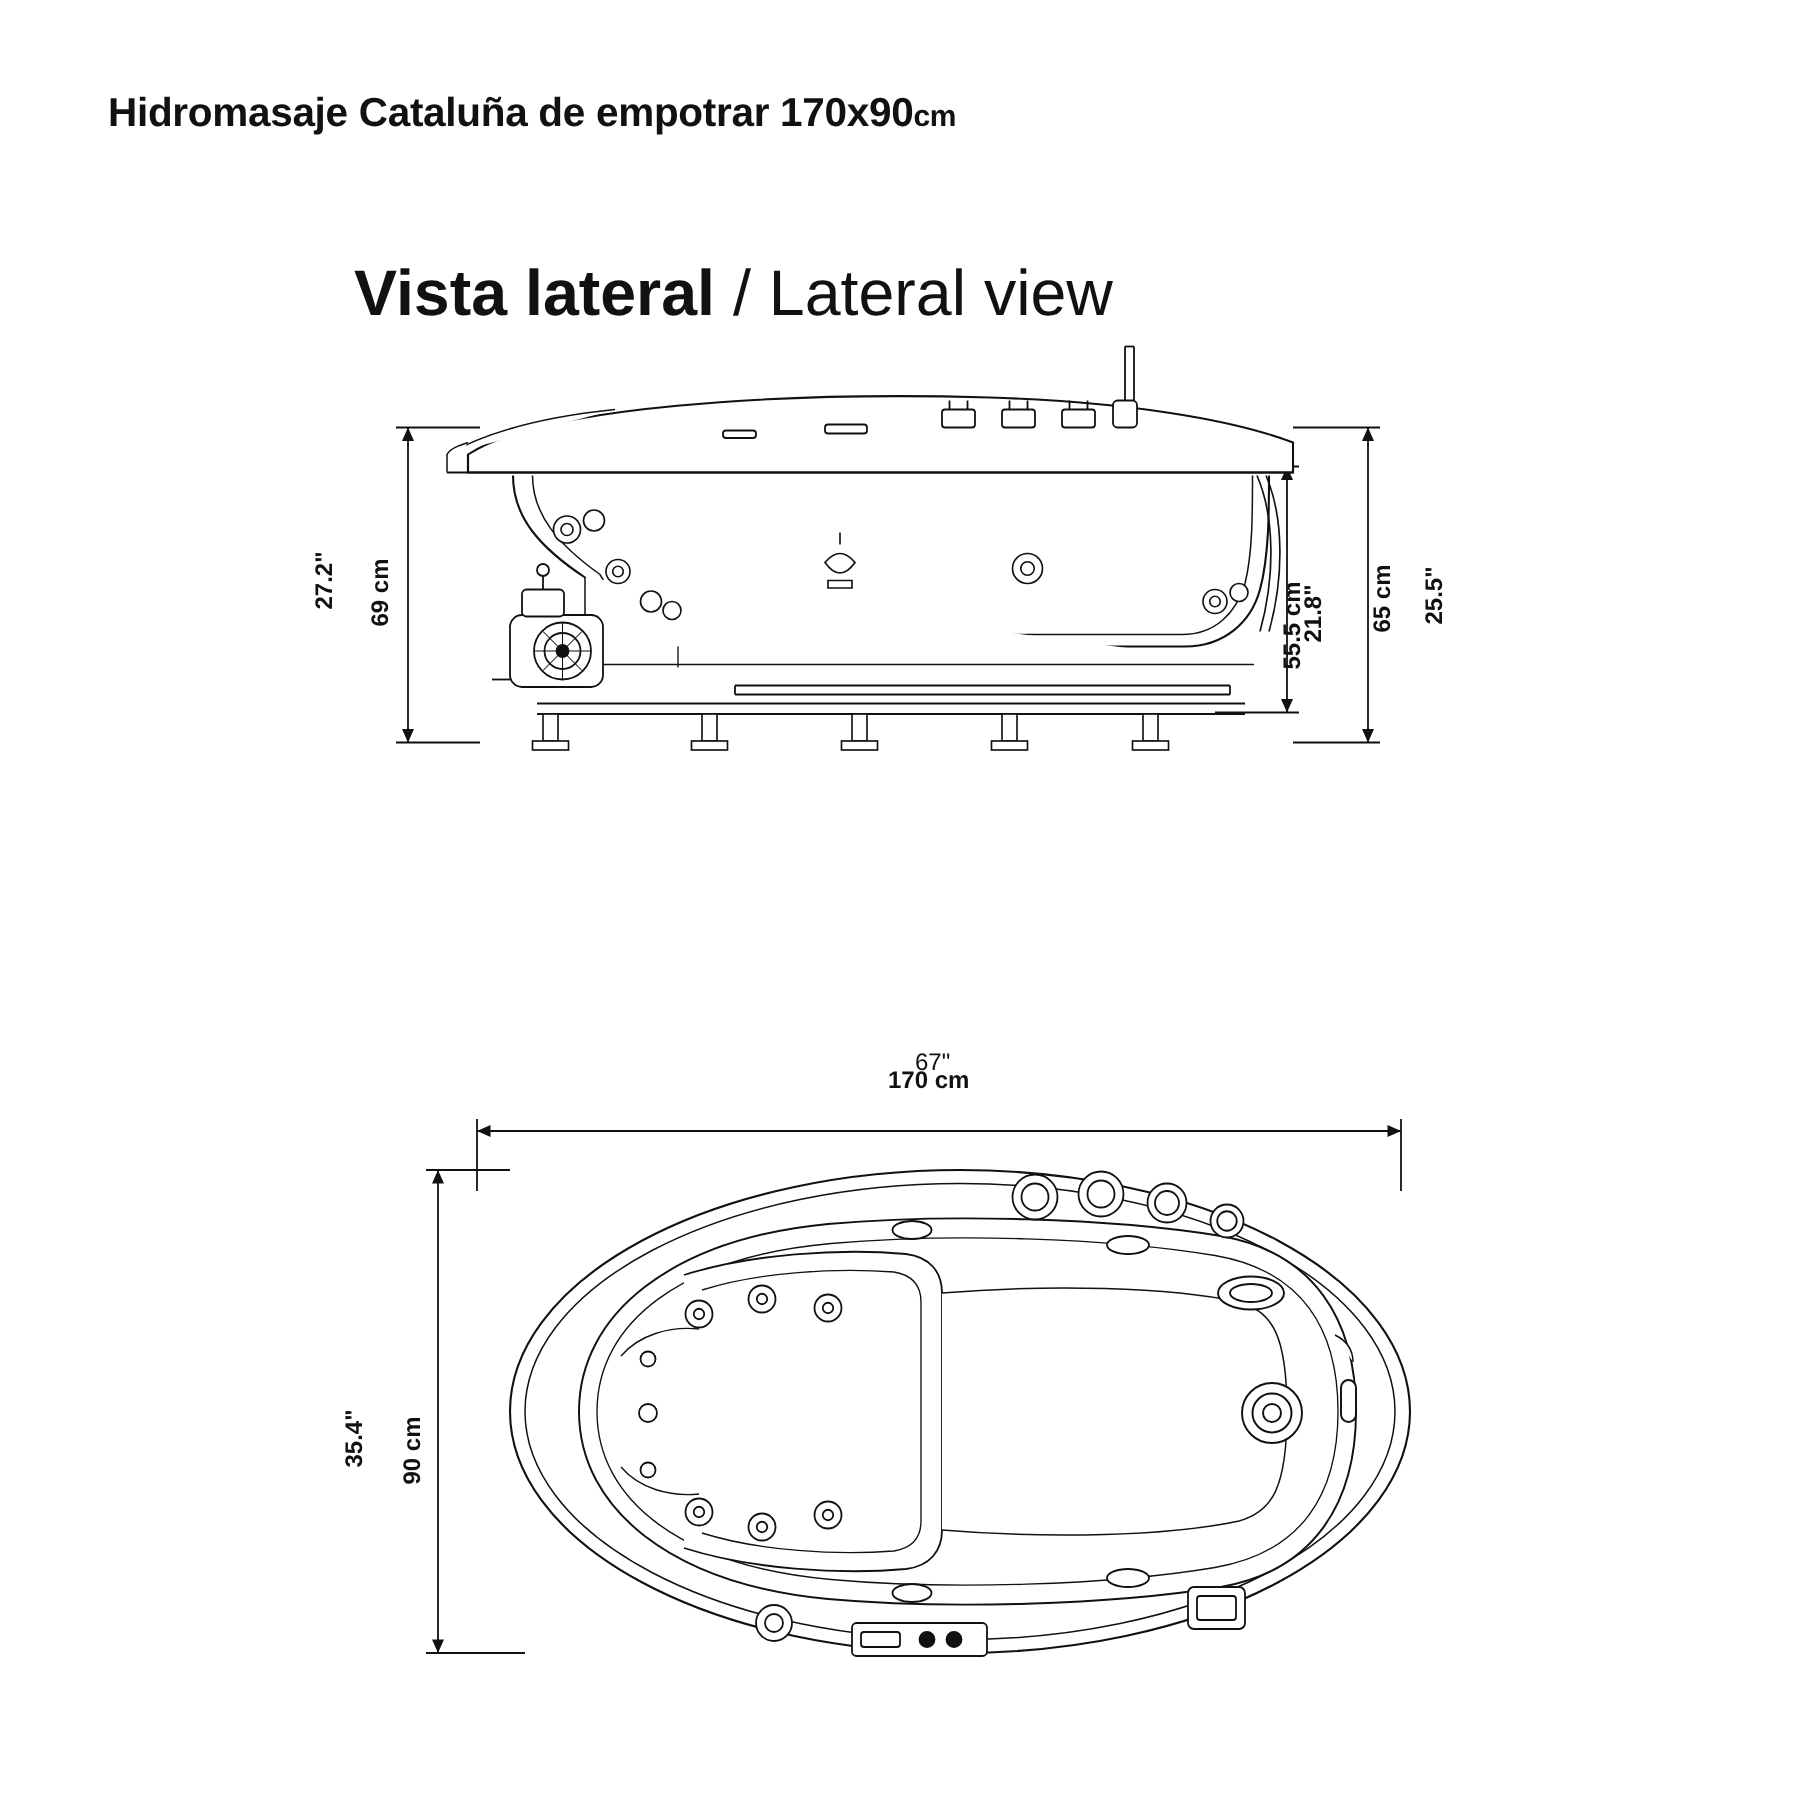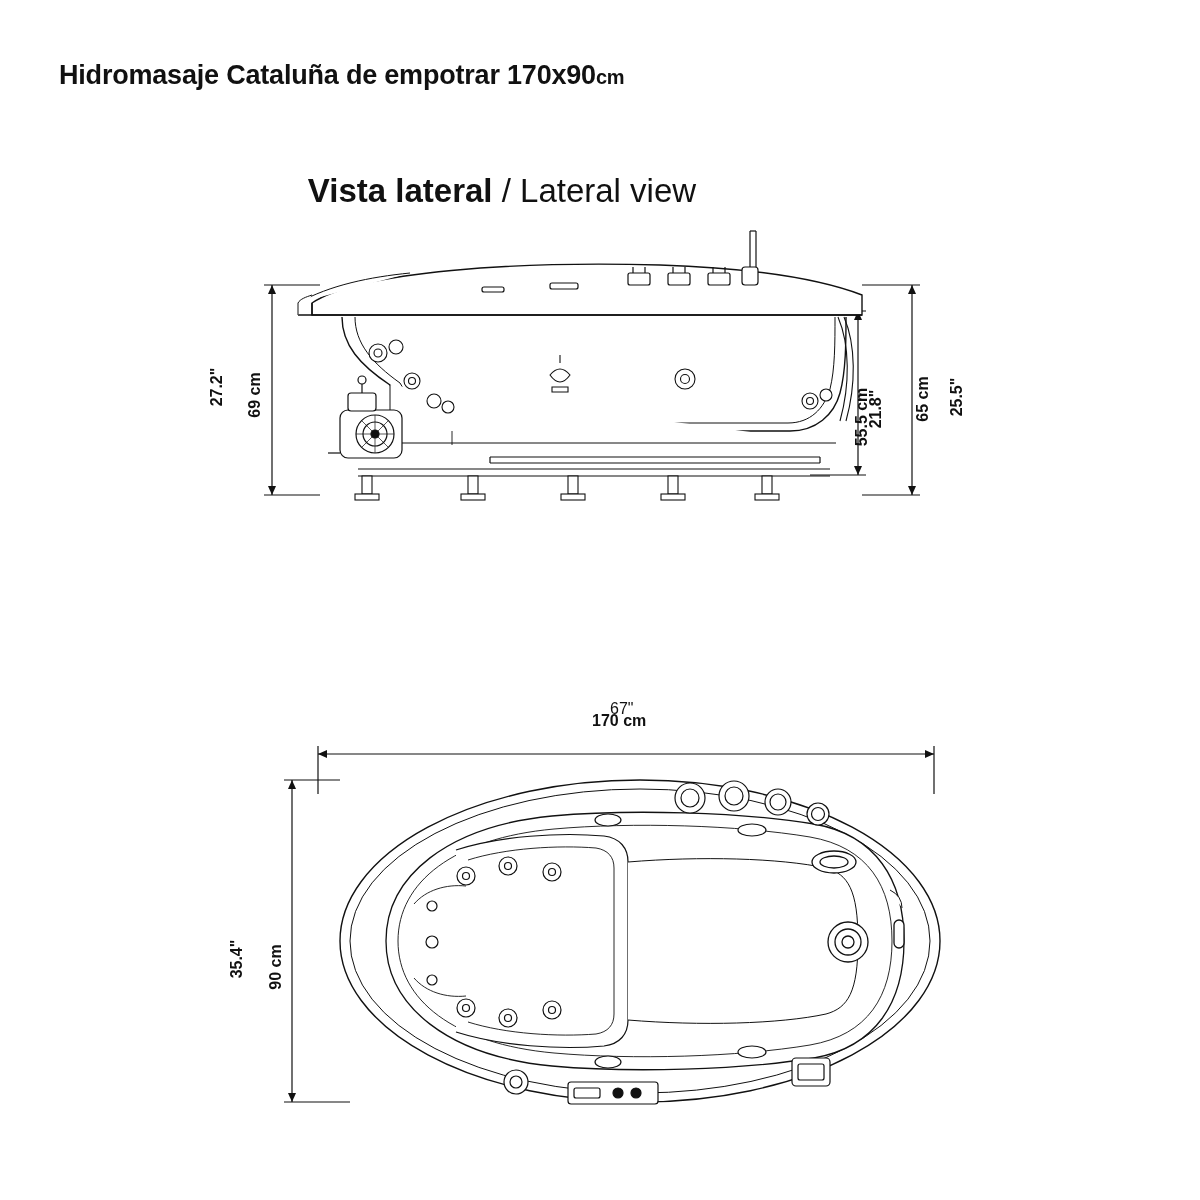--- a/index.html
+++ b/index.html
@@ -14,37 +14,37 @@
     color: #111111;
     position: relative;
     overflow: hidden;
   }
   .page {
     position: absolute;
     inset: 0;
   }
   .title {
     position: absolute;
-    left: 59px;
+    left: 72px;
     top: 60px;
     font-size: 27px;
     font-weight: bold;
     letter-spacing: -0.2px;
     white-space: nowrap;
   }
   .title .unit {
     font-size: 20px;
     font-weight: bold;
   }
   .section-heading {
     position: absolute;
     width: 978px;
-    left: 13px;
+    left: 0;
     text-align: center;
-    font-size: 33px;
+    font-size: 43px;
     white-space: nowrap;
   }
   .section-heading .bold {
     font-weight: bold;
   }
   .section-heading .light {
     font-weight: normal;
   }
   #lateral-heading { top: 172px; }
   #top-heading { top: 620px; }

